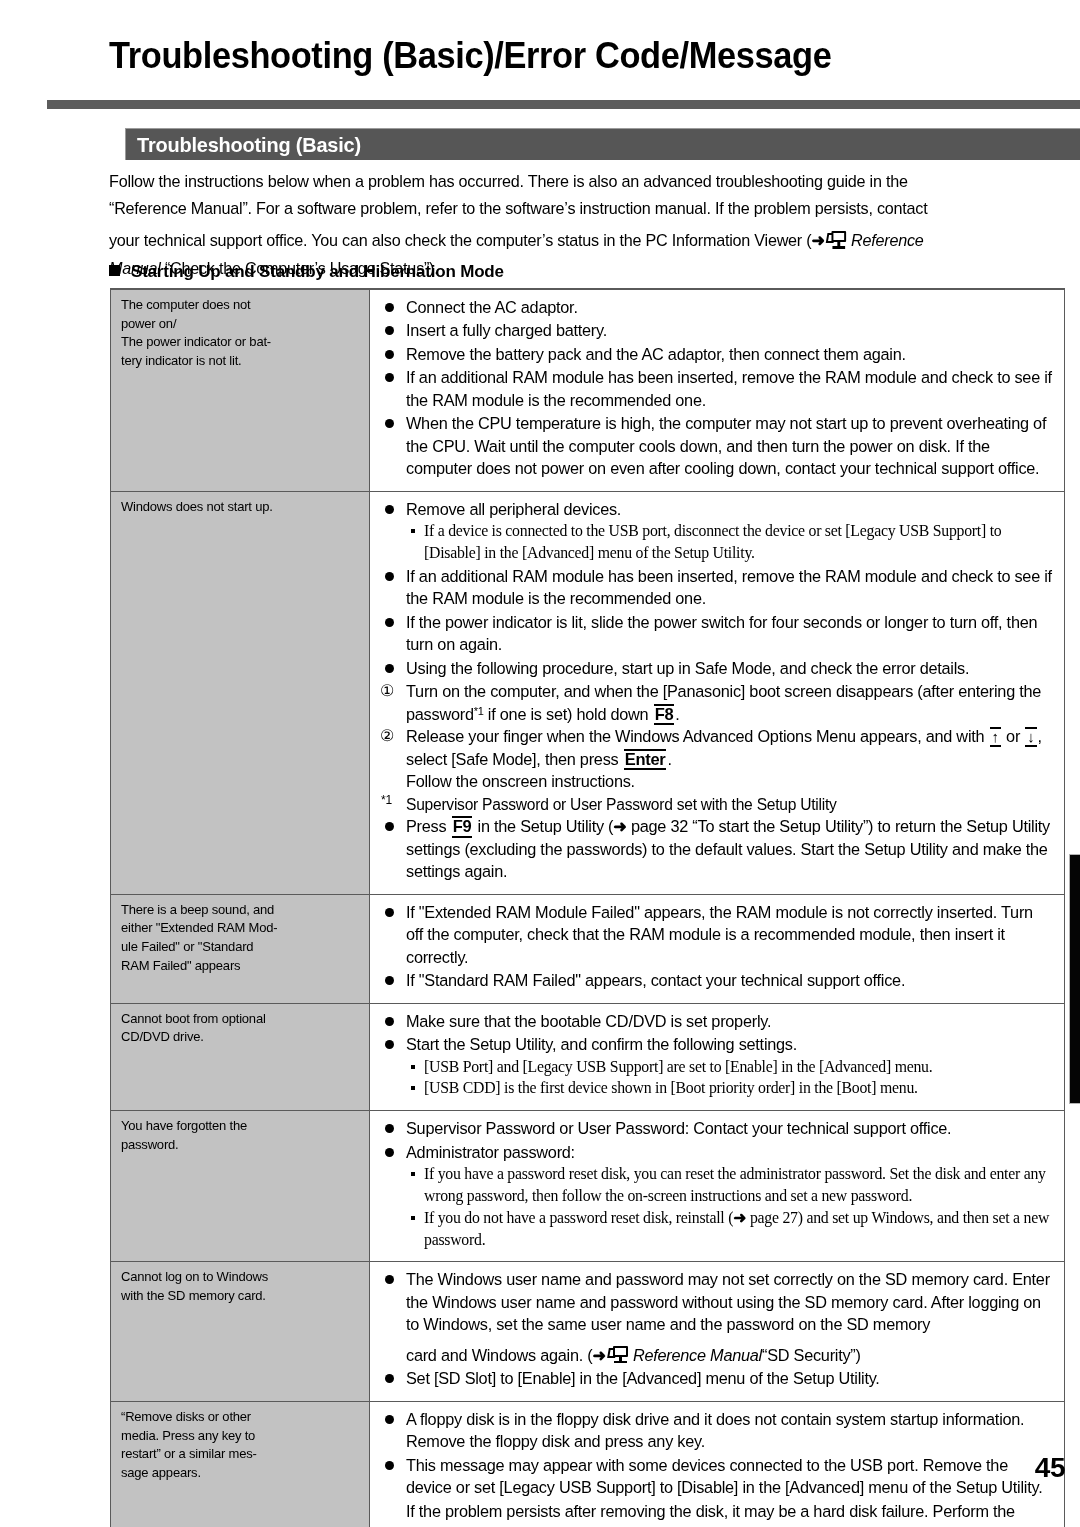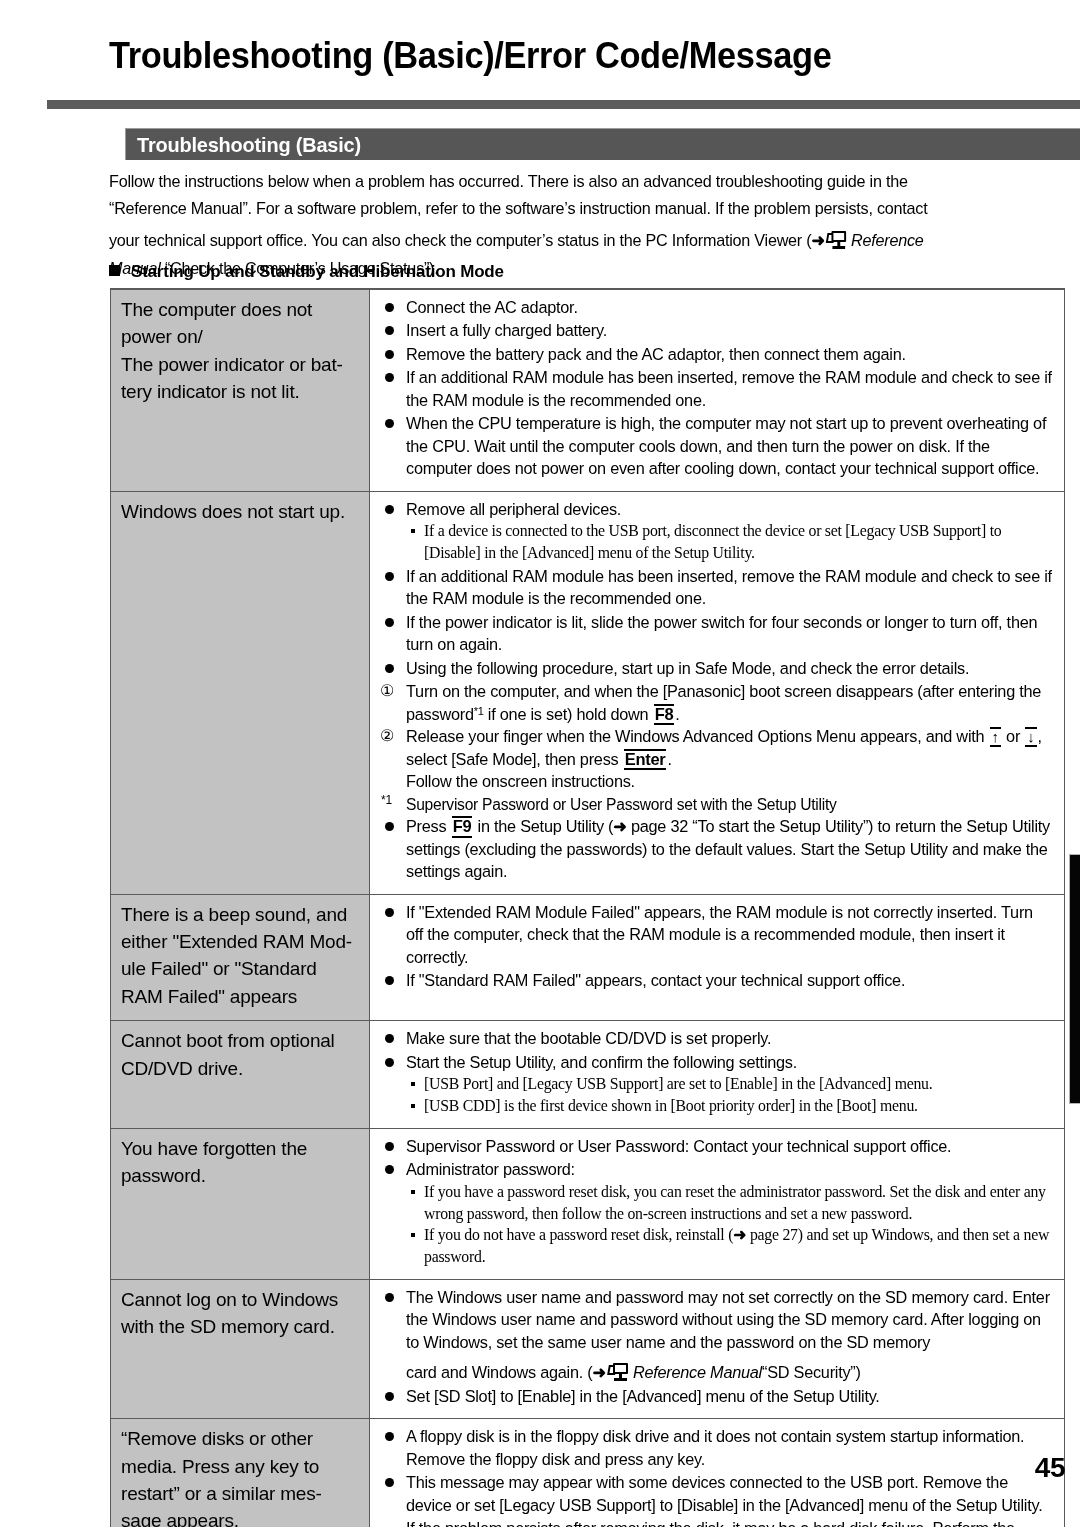--- a/index.html
+++ b/index.html
@@ -166,21 +166,21 @@
     padding: 0;
     border-bottom: 1.5px solid #5a5a5a;
   }
   .tbl tr:last-child td { border-bottom: none; }
 
   td.sym {
     width: 240px;
     background: #c2c2c2;
     border-right: 1.5px solid #5a5a5a;
     padding: 6px 8px 10px 10px;
-    font-size: 19px;
+    font-size: 13px;
     line-height: 1.44;
     letter-spacing: -0.2px;
   }
   td.sol {
     background: #ffffff;
     padding: 6px 10px 10px 8px;
     font-size: 16.3px;
     line-height: 1.38;
     letter-spacing: -0.25px;
   }

